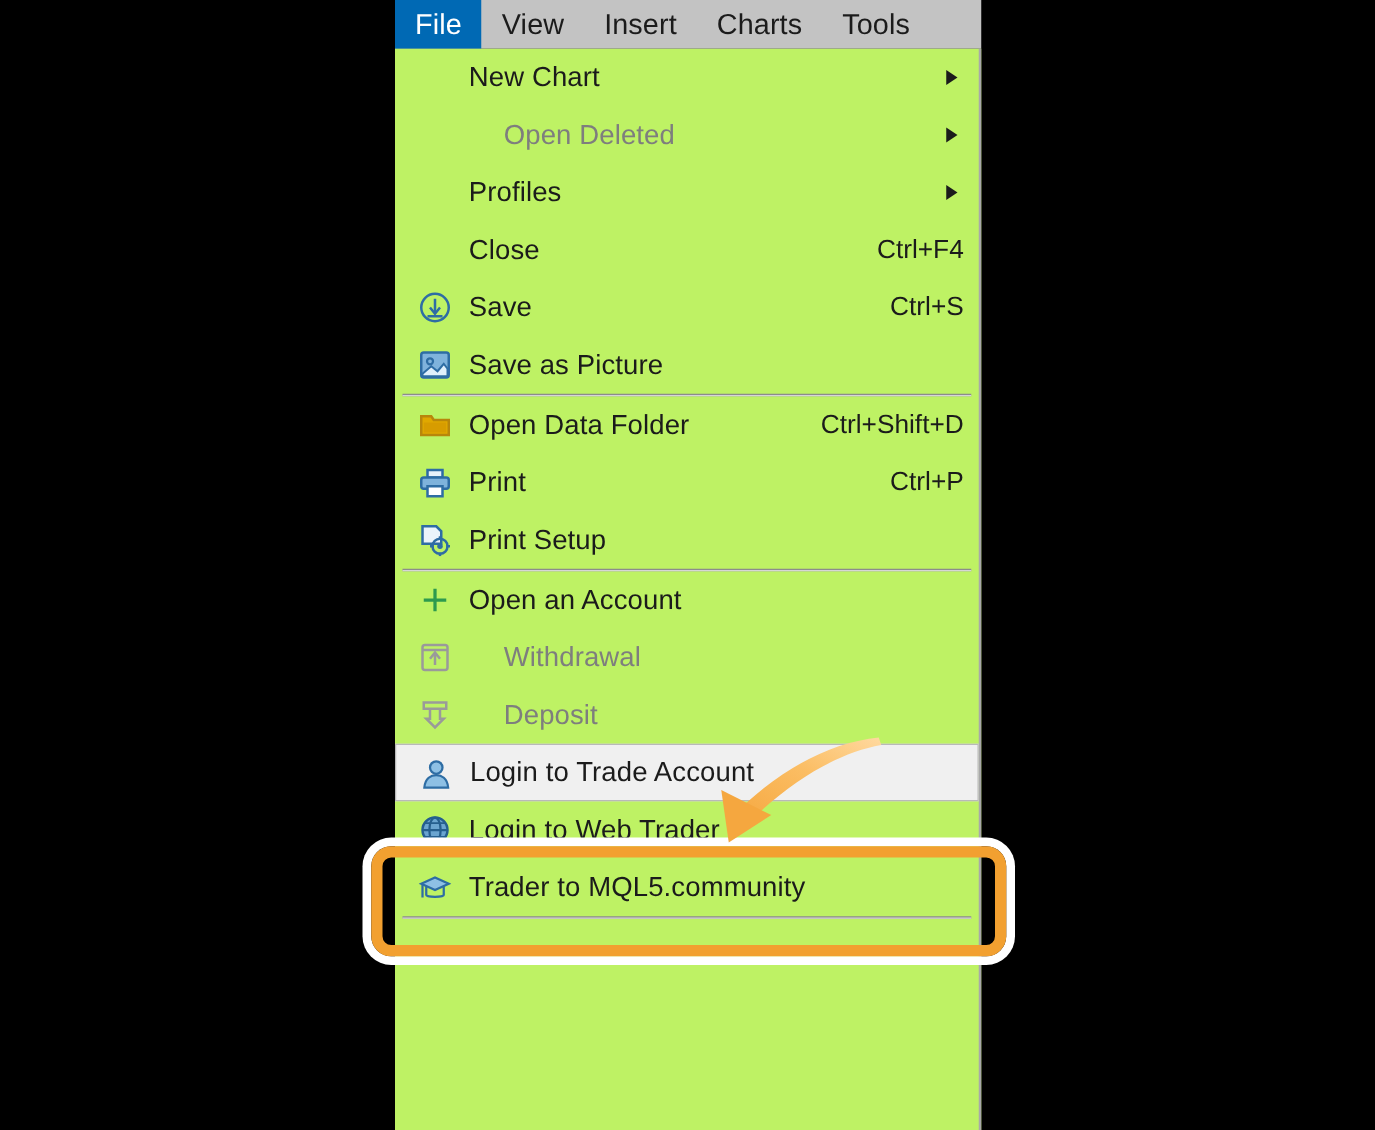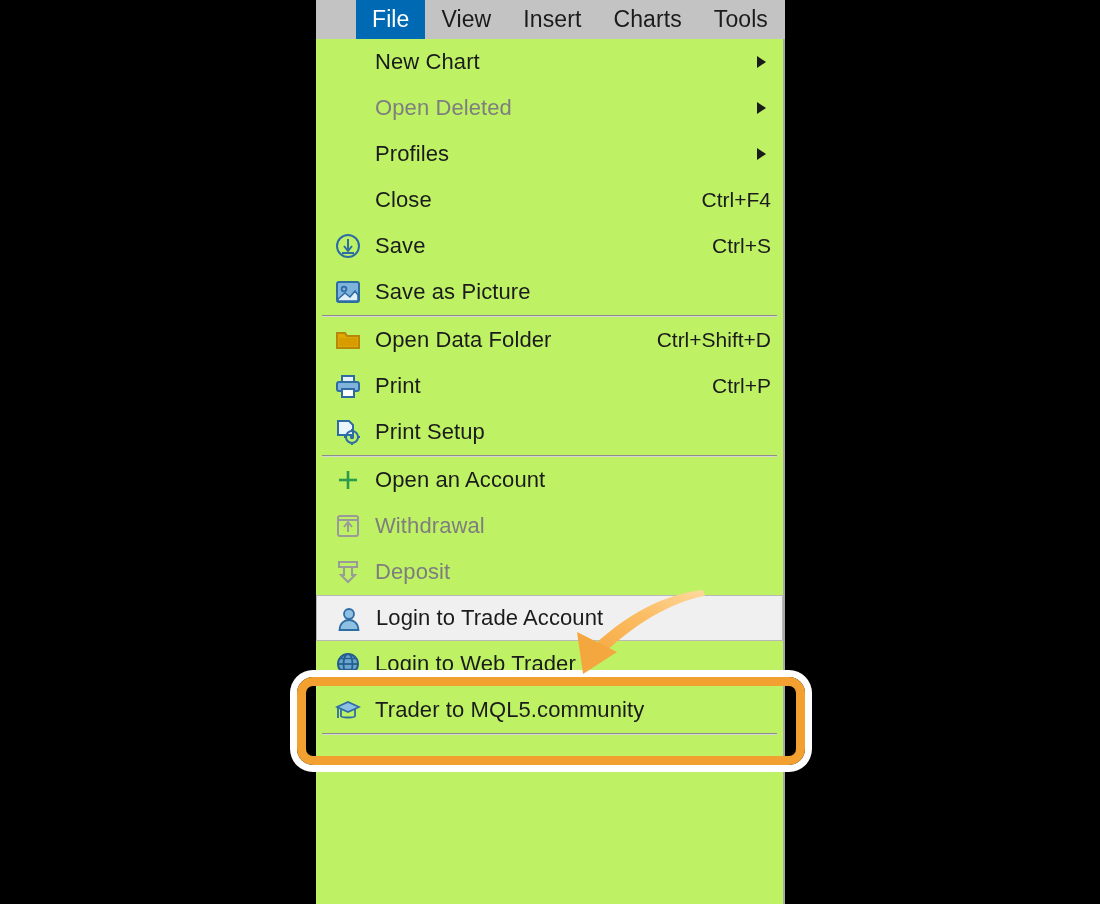--- a/index.html
+++ b/index.html
@@ -32,21 +32,20 @@
     justify-content: center;
     font-size: 23px;
     color: #1b1b1b;
     padding: 0 16px;
     letter-spacing: 0.1px;
     white-space: nowrap;
   }
   .menubar-item.active {
     background: #0069b4;
     color: #ffffff;
-    margin-left: 40px;
   }
 
   
   #dropdown {
     position: absolute;
     left: 316px;
     top: 39px;
     width: 469px;
     height: 865px;
     background: #bef264;
@@ -72,21 +71,21 @@
     justify-content: center;
   }
   .menu-label {
     position: absolute;
     left: 59px;
     font-size: 22px;
     color: #1b1b1b;
     white-space: nowrap;
     letter-spacing: 0.1px;
   }
-  .menu-row.disabled .menu-label { color: #7e7e7e; }
+  .menu-row.disabled .menu-label { color: #7e7e7e; margin-left: 28px; }
   .menu-shortcut {
     position: absolute;
     right: 12px;
     font-size: 21px;
     color: #1b1b1b;
     white-space: nowrap;
   }
   .submenu-arrow {
     position: absolute;
     right: 17px;

